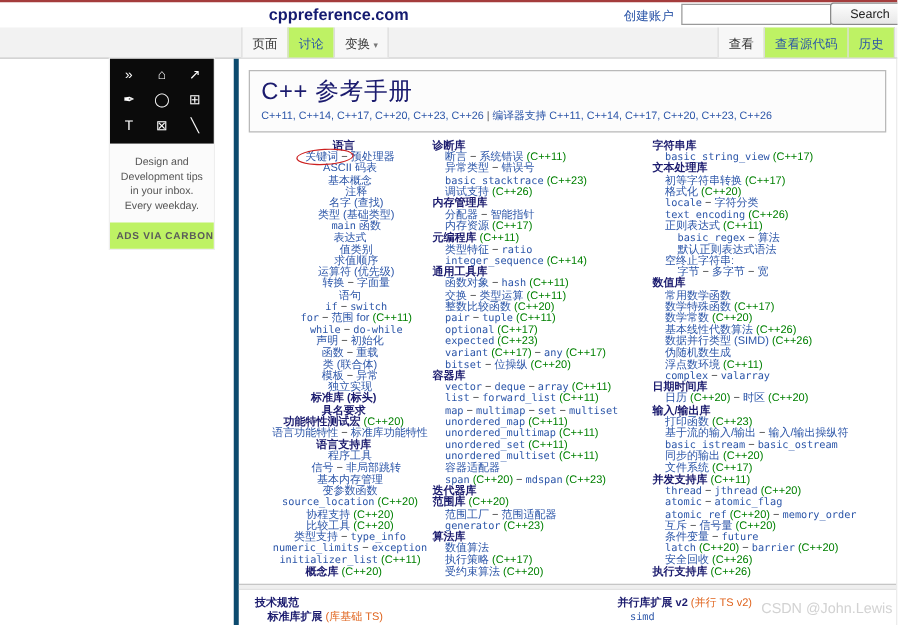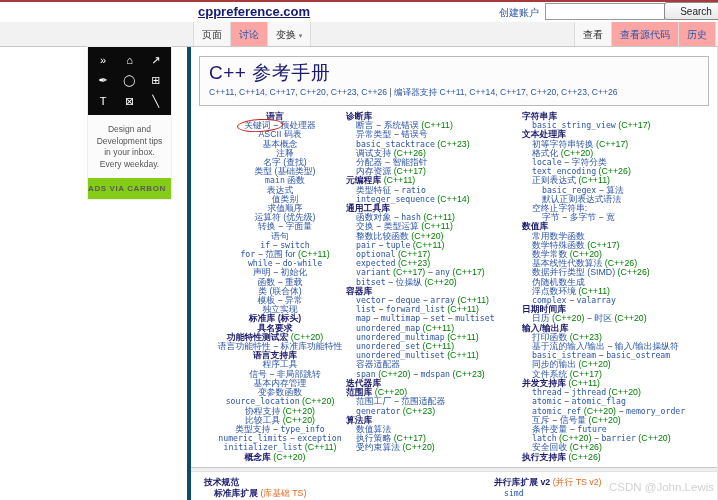--- a/index.html
+++ b/index.html
@@ -1,43 +1,43 @@
 <!DOCTYPE html>
 <html><head>
 <meta charset="utf-8">
 <style>
   html,body{margin:0;padding:0;}
   body{width:718px;height:500px;position:relative;overflow:hidden;background:#fff;
        font-family:"Liberation Sans","DejaVu Sans",sans-serif;}
   .topline{position:absolute;top:0;left:0;right:0;height:2px;background:#a43c3c;}
   
   .topbar{position:absolute;top:2px;left:0;right:0;height:20px;background:#fff;}
-  .logo{position:absolute;left:198px;top:2px;font-size:13px;font-weight:bold;color:#141a70;text-decoration:underline;}
+  .logo{position:absolute;left:215px;top:2px;font-size:13px;font-weight:bold;color:#141a70;}
   .create{position:absolute;left:499px;top:4px;font-size:10px;color:#2b55a8;text-decoration:none;cursor:pointer;}
   .search{position:absolute;left:545px;top:1px;width:112px;height:13px;border:1px solid #9a9a9a;font-size:10px;padding:1px 3px;}
   .searchbtn{position:absolute;left:664px;top:0px;width:64px;height:18px;border:1px solid #8a8a8a;border-radius:3px;
              background:linear-gradient(#fdfdfd,#e8e8e8);font-size:10px;color:#222;cursor:pointer;}
   
   .tabbar{position:absolute;top:22px;left:0;right:0;height:24px;background:#f2f2f2;border-bottom:1px solid #c9c9c9;
           display:flex;justify-content:space-between;font-size:10px;}
   .tabs-left{display:flex;margin-left:193px;}
   .tabs-right{display:flex;margin-right:2px;}
   .tab{padding:6px 8px 0 8px;height:18px;border-left:1px solid #dcdcdc;cursor:pointer;white-space:nowrap;}
   .tab:last-child{border-right:1px solid #dcdcdc;}
   .tab.dark{color:#333;background:#f7f7f7;}
-  .tab.link{color:#2b55a8;background:#fca5a5;}
+  .tab.link{color:#2b55a8;background:#bef264;}
   .arr{font-size:7px;color:#777;}
   
   .ad{position:absolute;left:88px;top:47px;width:83px;background:#fafafa;box-shadow:0 0 0 1px #eee;}
   .ad-icons{height:62px;background:#0b0b0b;display:grid;grid-template-columns:repeat(3,1fr);place-items:center;
             padding:3px 2px;}
   .ad-icons span{color:#fff;font-size:11px;line-height:11px;}
   .ad-text{color:#555;font-size:8.5px;line-height:11.5px;text-align:center;padding:9px 5px 8px 5px;background:#fbfbfb;}
-  .ad-footer{color:#5a5a5a;font-size:8px;font-weight:bold;letter-spacing:0.6px;text-align:left;
-             padding:6px 0 6px 0;background:#84cc16;}
+  .ad-footer{color:#5a5a5a;font-size:8px;font-weight:bold;letter-spacing:0.6px;text-align:right;
+             padding:6px 0 6px 0;background:#bef264;}
   
   .content{position:absolute;left:187px;top:47px;right:0;bottom:0;background:#fff;
            border-left:4px solid #0c4a6e;border-right:1px solid #e6e6e6;overflow:hidden;}
   .titlebox{margin:9px 8px 4px 8px;border:1px solid #b9b9b9;background:#fcfcfc;padding:3px 9px 6px 9px;}
   .titlebox h1{margin:0;font-size:19px;font-weight:500;color:#1b1b6e;letter-spacing:0.5px;}
   .subtitle{font-size:8.6px;margin-top:1px;white-space:nowrap;}
   .vlinks{color:#2b55a8;cursor:pointer;text-align:center;}
   .pipe{color:#555;}
   
   .cols{display:flex;padding:2px 0 0 13px;font-size:8.8px;line-height:9.2px;}
@@ -151,20 +151,21 @@
         <div class="row ind1"><span class="k-m">numeric_limits</span><span class="k-s"> − </span><span class="k-m">exception</span></div>
         <div class="row ind1"><span class="k-m">initializer_list</span><span class="k-g"> (C++11)</span></div>
         <div class="row ind0"><span class="k-h">概念库</span><span class="k-g"> (C++20)</span></div>
       </div>
     <div class="col col2">
         <div class="row ind0"><span class="k-h">诊断库</span></div>
         <div class="row ind1"><span class="k-l">断言</span><span class="k-s"> − </span><span class="k-l">系统错误</span><span class="k-g"> (C++11)</span></div>
         <div class="row ind1"><span class="k-l">异常类型</span><span class="k-s"> − </span><span class="k-l">错误号</span></div>
         <div class="row ind1"><span class="k-m">basic_stacktrace</span><span class="k-g"> (C++23)</span></div>
         <div class="row ind1"><span class="k-l">调试支持</span><span class="k-g"> (C++26)</span></div>
+        <div class="row ind0"><span class="k-h">内存管理库</span></div>
         <div class="row ind1"><span class="k-l">分配器</span><span class="k-s"> − </span><span class="k-l">智能指针</span></div>
         <div class="row ind1"><span class="k-l">内存资源</span><span class="k-g"> (C++17)</span></div>
         <div class="row ind0"><span class="k-h">元编程库</span><span class="k-g"> (C++11)</span></div>
         <div class="row ind1"><span class="k-l">类型特征</span><span class="k-s"> − </span><span class="k-m">ratio</span></div>
         <div class="row ind1"><span class="k-m">integer_sequence</span><span class="k-g"> (C++14)</span></div>
         <div class="row ind0"><span class="k-h">通用工具库</span></div>
         <div class="row ind1"><span class="k-l">函数对象</span><span class="k-s"> − </span><span class="k-m">hash</span><span class="k-g"> (C++11)</span></div>
         <div class="row ind1"><span class="k-l">交换</span><span class="k-s"> − </span><span class="k-l">类型运算</span><span class="k-g"> (C++11)</span></div>
         <div class="row ind1"><span class="k-l">整数比较函数</span><span class="k-g"> (C++20)</span></div>
         <div class="row ind1"><span class="k-m">pair</span><span class="k-s"> − </span><span class="k-m">tuple</span><span class="k-g"> (C++11)</span></div>

